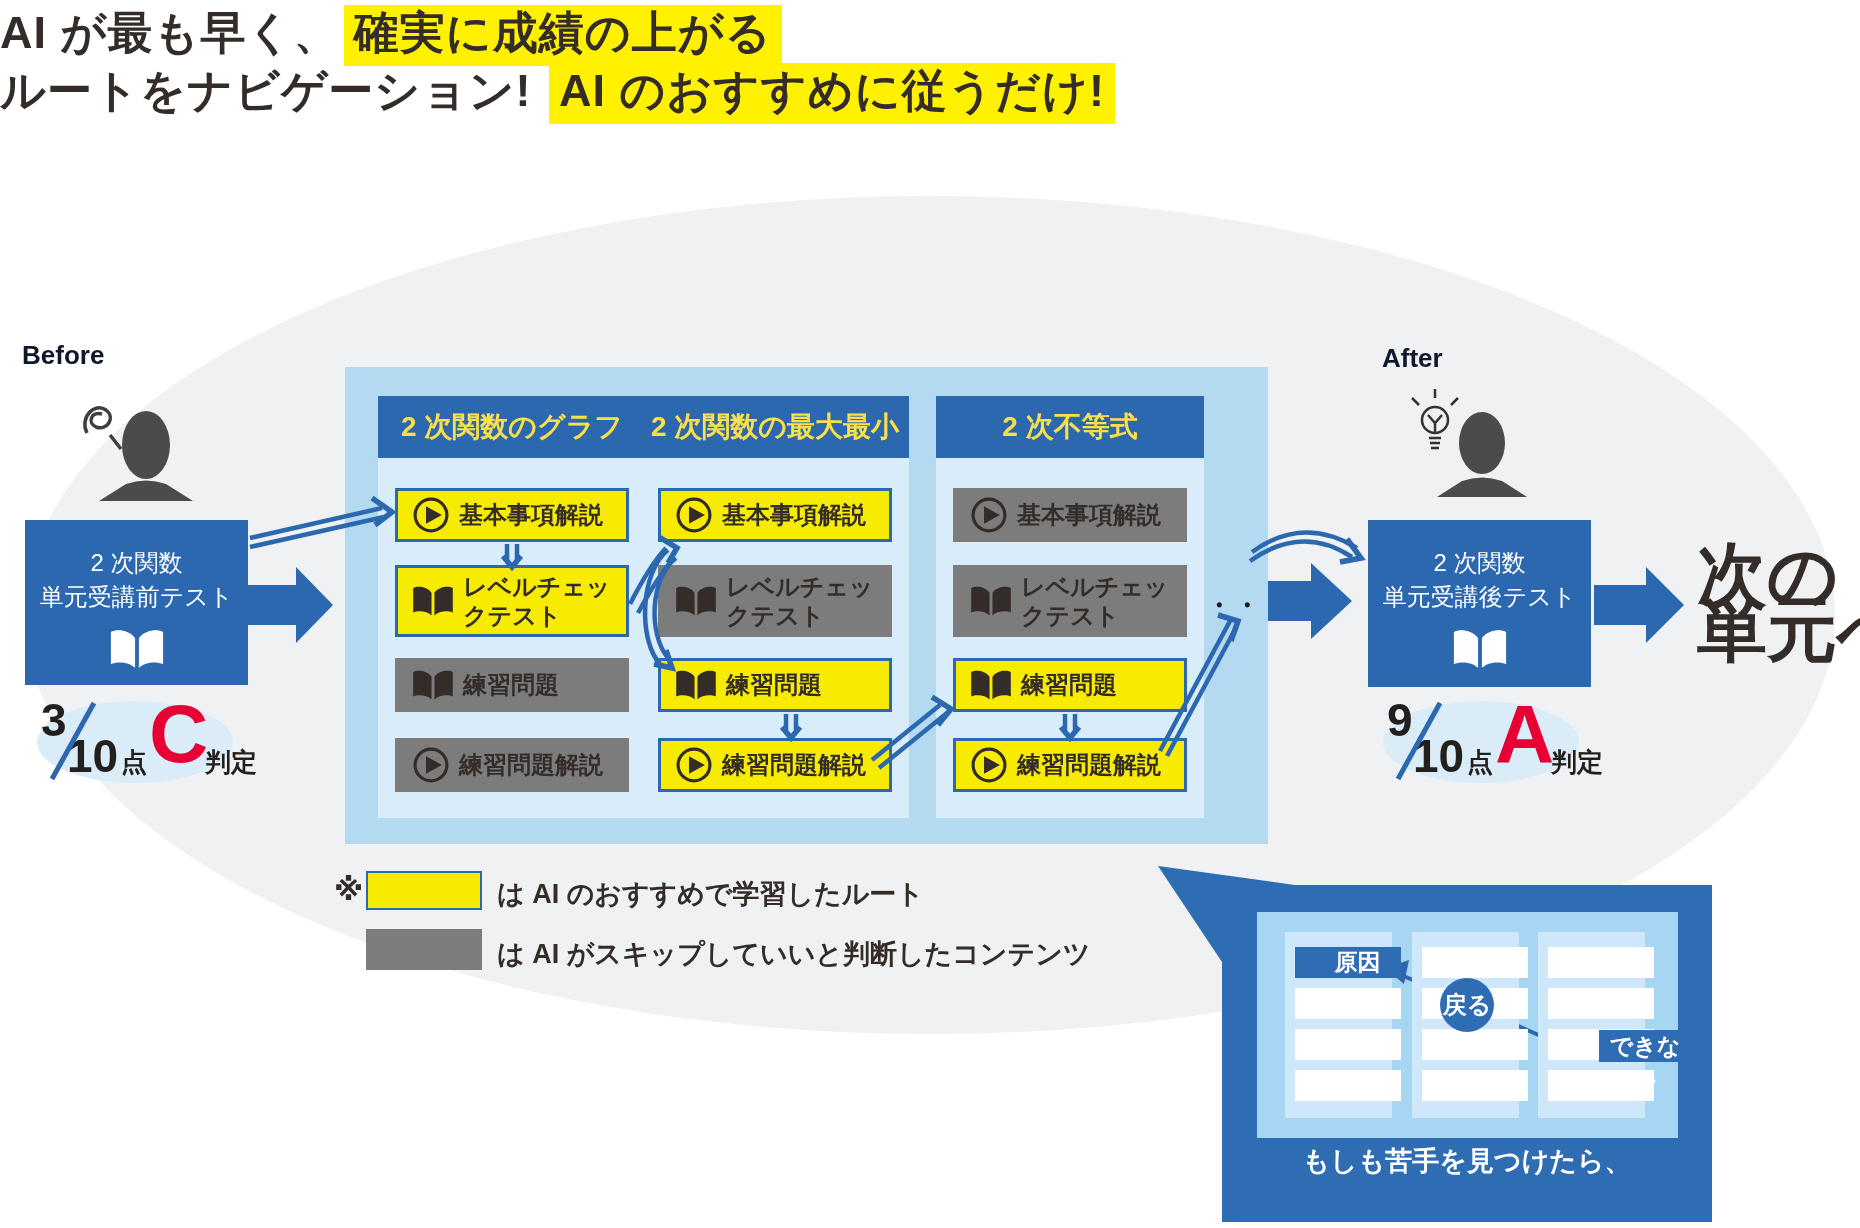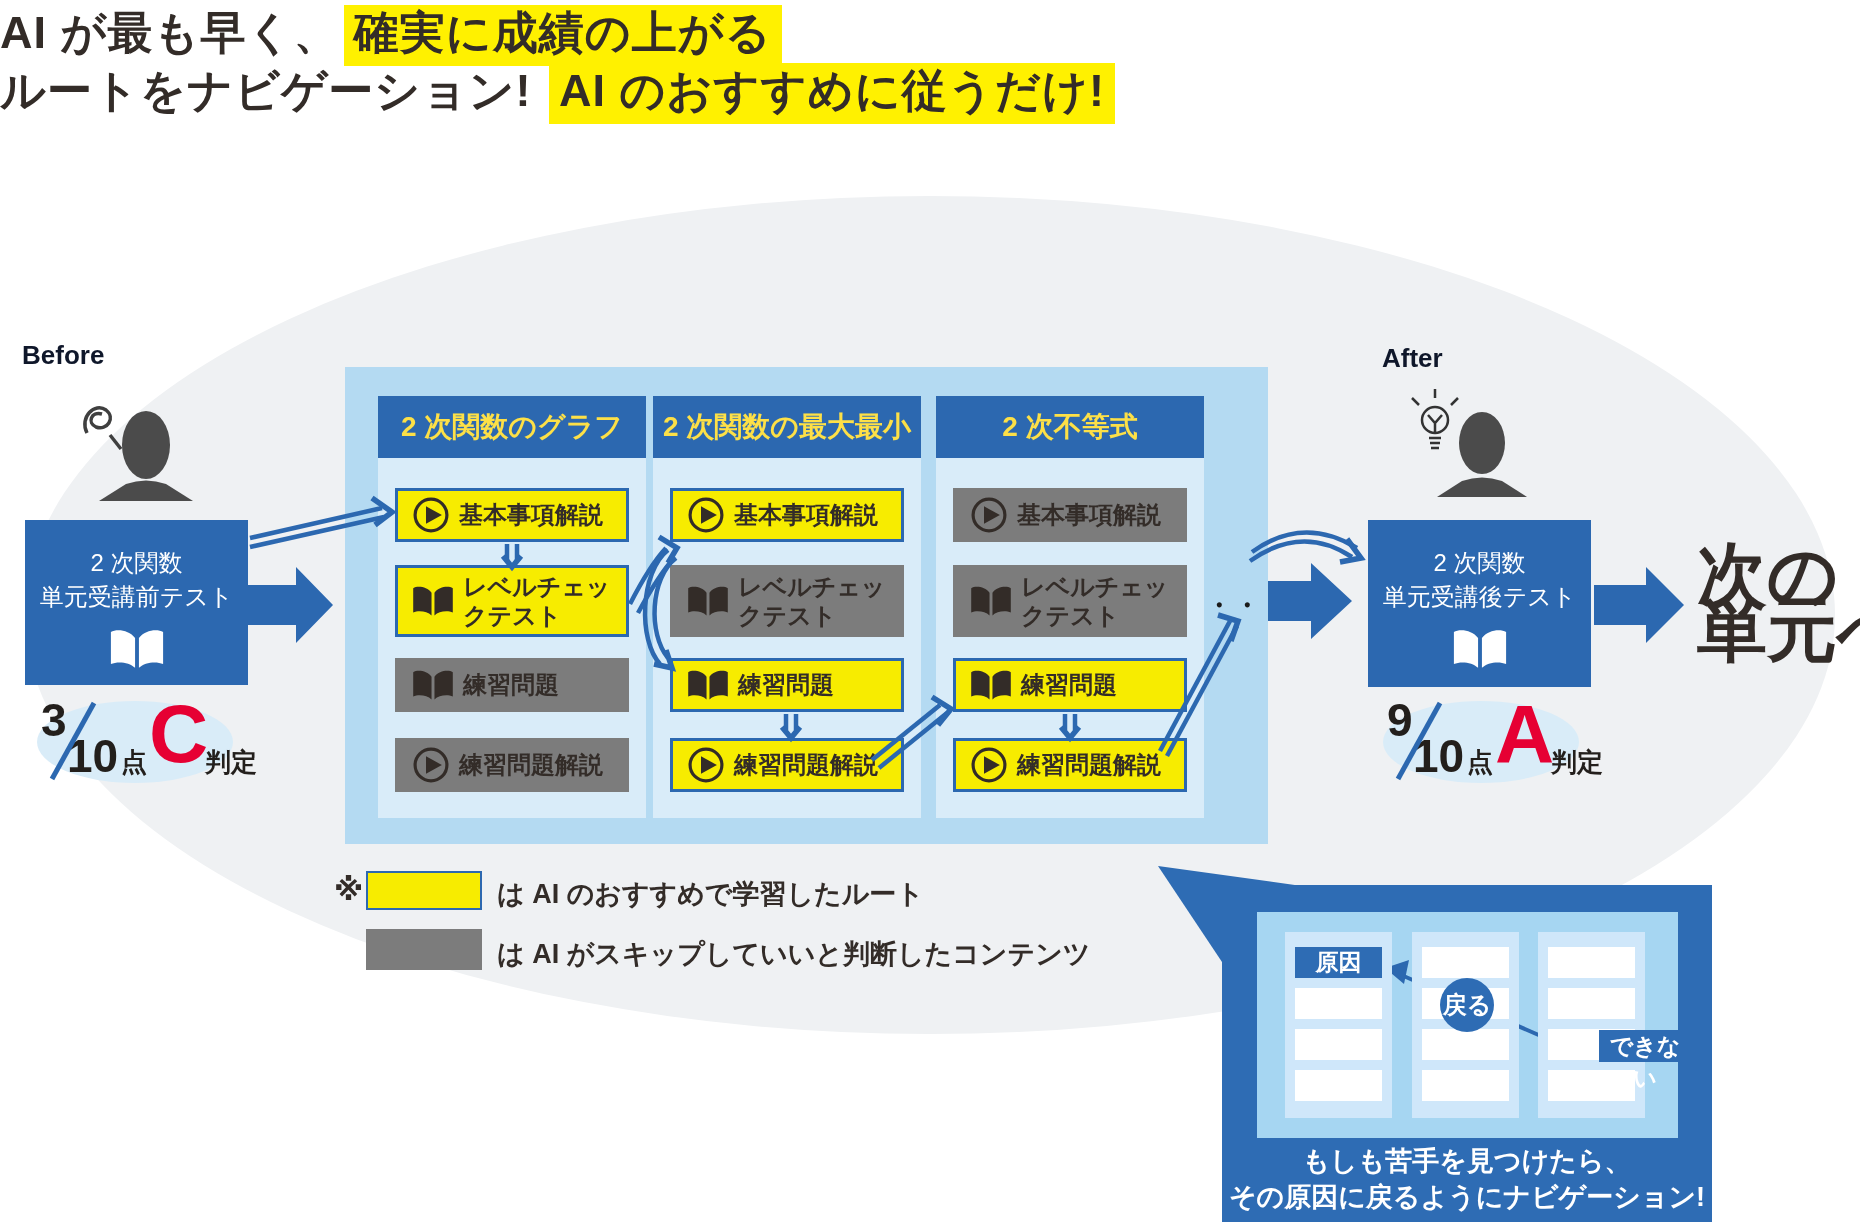--- a/index.html
+++ b/index.html
@@ -46,21 +46,21 @@
   .legend-mark{position:absolute;left:334px;top:872px;font-size:30px;font-weight:700;}
   .swatch{position:absolute;left:366px;width:116px;box-sizing:border-box;}
   .swatch.rec{top:871px;height:39px;background:#f7ec00;border:2px solid #2c68b0;}
   .swatch.skip{top:929px;height:41px;background:#7c7c7c;}
   .legend-text{position:absolute;left:497px;font-size:27px;font-weight:600;color:#332c28;white-space:nowrap;}
 
   
   .callout{position:absolute;left:1222px;top:885px;width:490px;height:337px;background:#2e6cb4;}
   .callout .panel{position:absolute;left:35px;top:27px;width:421px;height:226px;background:#a6d6f2;}
   .mini-col{position:absolute;top:20px;width:107px;height:186px;background:#cfe7fa;}
-  .mini-row{position:absolute;left:10px;width:87px;height:31px;background:#ffffff;}
+  .mini-row{position:absolute;left:10px;width:87px;height:31px;background:#ffffff;padding-left:19px;}
   .mini-row.cause{background:#2e6cb4;color:#ffffff;font-size:23px;font-weight:600;text-align:center;line-height:31px;}
   .back-circle{position:absolute;left:218px;top:93px;width:54px;height:54px;border-radius:50%;background:#2e6cb4;color:#fff;font-size:24px;font-weight:600;display:flex;align-items:center;justify-content:center;}
   .cannot-box{position:absolute;left:330px;top:145px;width:92px;height:32px;background:#2e6cb4;color:#fff;font-size:23px;font-weight:600;text-align:center;line-height:32px;margin-left:47px;}
   .callout .caption{position:absolute;left:0;top:258px;width:490px;text-align:center;color:#ffffff;font-size:27px;font-weight:600;line-height:36px;}
 
   .overlay{position:absolute;left:0;top:0;width:1860px;height:1228px;pointer-events:none;}
   .dbl{stroke:#2c68b0;stroke-width:4.5;fill:none;}
   .chev{stroke:#2c68b0;stroke-width:5.5;fill:none;}
   .blk{fill:#2c68b0;}
 </style>
@@ -137,21 +137,21 @@
         <span>練習問題</span>
       </div>
       <div class="item" style="top:342px;" data-state="skipped">
         <svg class="ic" width="40" height="40" viewBox="0 0 44 44">
             <use href="#sym-play"></use>
           </svg>
         <span>練習問題解説</span>
       </div>
     </div>
 
-    <div class="col" style="left:308px;">
+    <div class="col" style="left:296px;">
       <div class="col-header">2 次関数の最大最小</div>
       <div class="item" style="top:92px;" data-state="recommended">
         <svg class="ic" width="40" height="40" viewBox="0 0 44 44">
             <use href="#sym-play"></use>
           </svg>
         <span>基本事項解説</span>
       </div>
       <div class="item" style="top:169px;height:72px;" data-state="skipped">
         <svg class="ic" width="44" height="33" viewBox="0 0 60 44">
             <use href="#sym-book"></use>
@@ -333,17 +333,16 @@
         <div class="mini-row" style="top:15px;"></div>
         <div class="mini-row" style="top:56px;"></div>
         <div class="mini-row" style="top:97px;"></div>
         <div class="mini-row" style="top:138px;"></div>
       </div>
     </div>
     <div class="back-circle">戻る</div>
     <div class="cannot-box">できない</div>
     <div class="caption">
       <div>もしも苦手を見つけたら、</div>
-      <div>その原因に戻るようにナビゲーション!</div>
     </div>
   </div>
 
 </div>
 
 </body></html>

